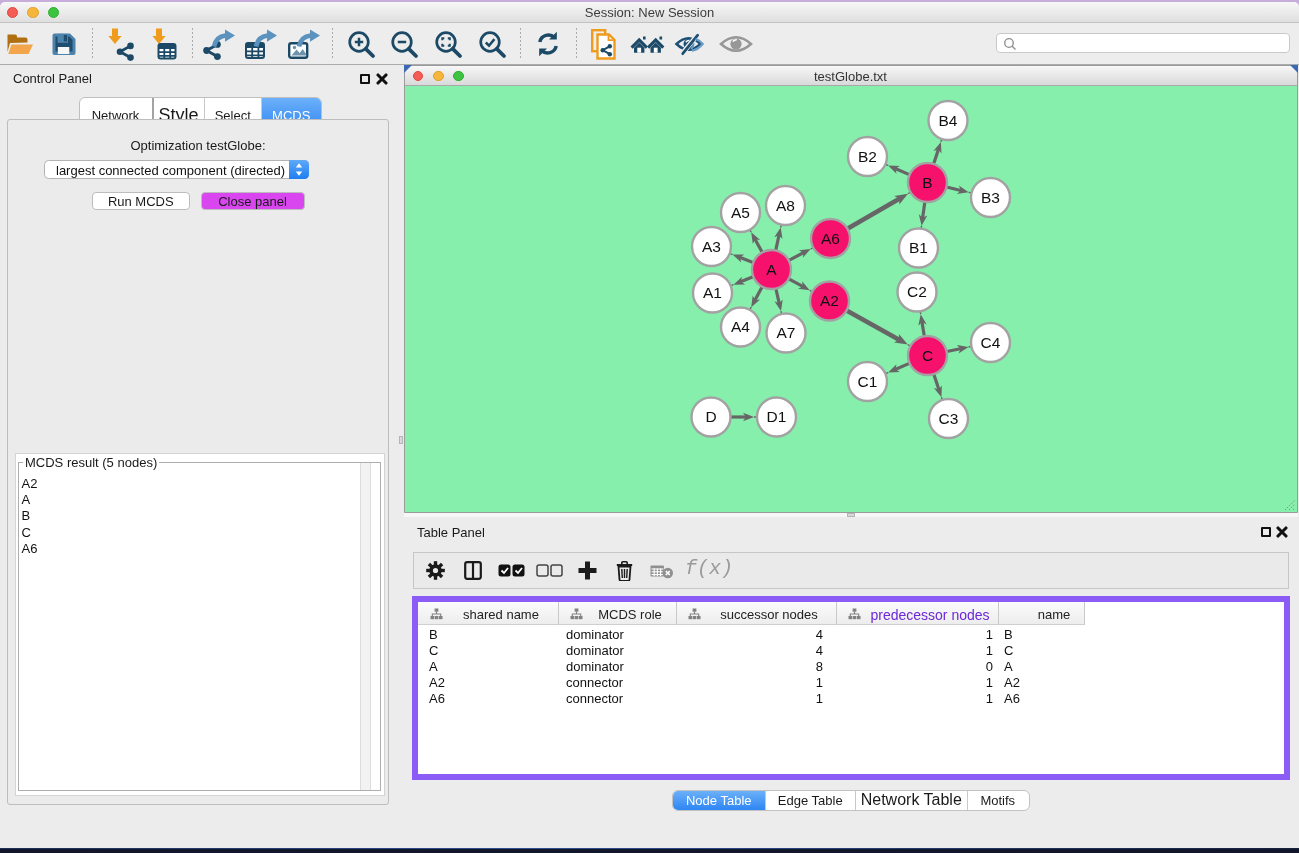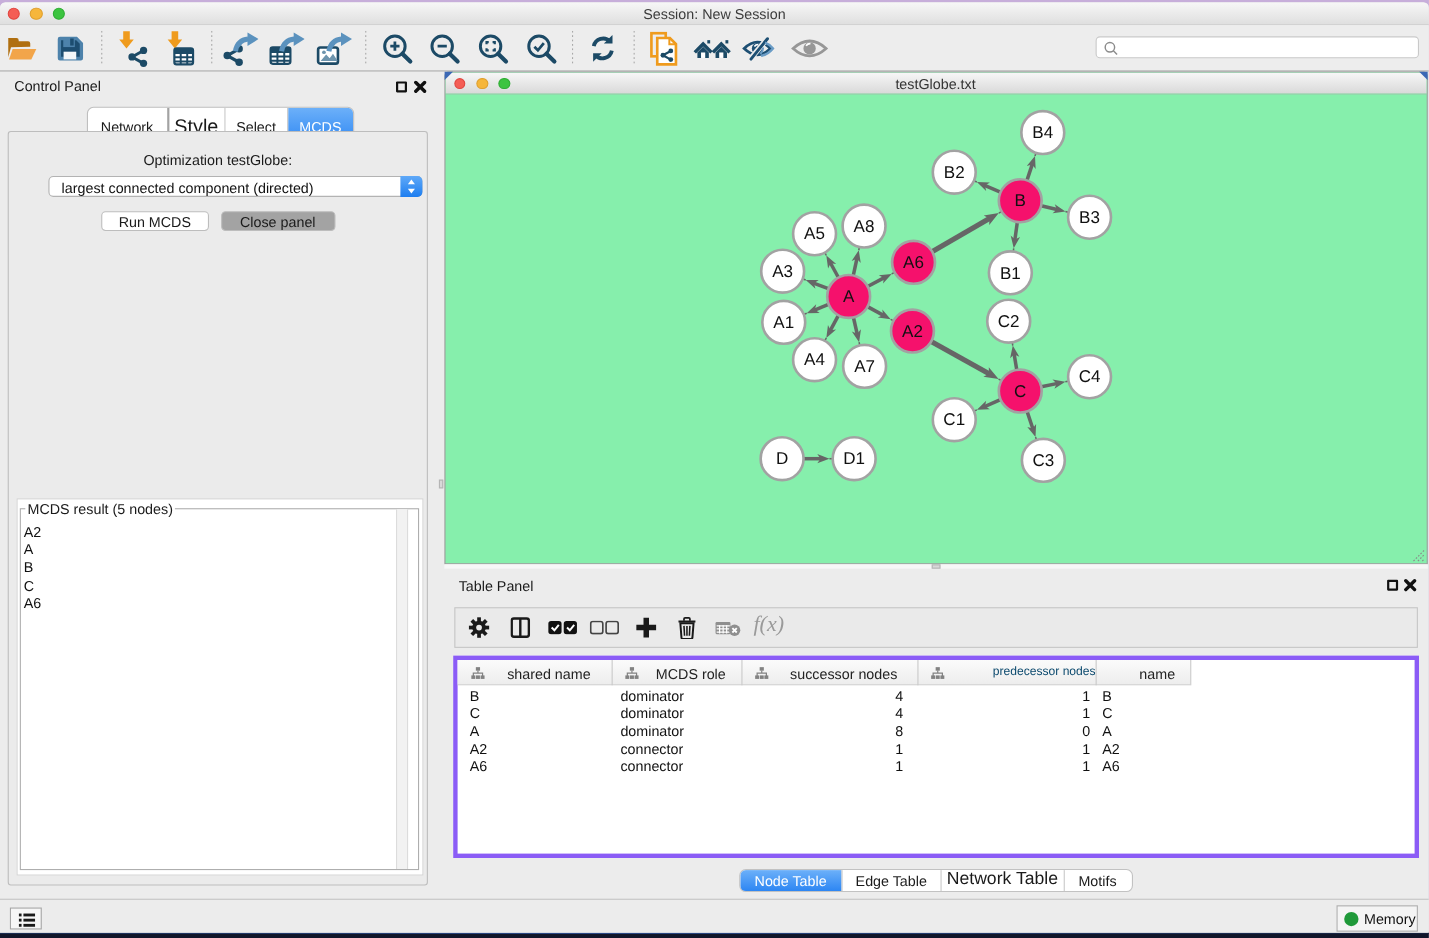--- a/index.html
+++ b/index.html
@@ -181,29 +181,29 @@
       <path d="M2 2 L10 10 M10 2 L2 10" stroke="#111" stroke-width="3.1" stroke-linecap="round"></path>
     </svg>
     <div class="abs" style="left:78.5px;top:95px;width:243px;height:36px;border:1px solid #bfbfbf;border-radius:6px;background:#fff;overflow:hidden;display:flex">
       <div style="width:72.0px;height:100%;font-size:13px;color:#1a1a1a;display:flex;align-items:center;justify-content:center">Network</div>
       <div style="width:52.0px;height:100%;border-left:2px solid #a3a3a3;font-size:18px;color:#1a1a1a;display:flex;align-items:center;justify-content:center">Style</div>
       <div style="width:57.5px;height:100%;border-left:1px solid #c9c9c9;font-size:13px;color:#1a1a1a;display:flex;align-items:center;justify-content:center">Select</div>
       <div style="width:59.5px;height:100%;border-left:1px solid #c9c9c9;background:linear-gradient(#6cb0f9,#2d86f3);color:#fff;font-size:13px;color:#fff;display:flex;align-items:center;justify-content:center">MCDS</div>
     </div>
     <div class="abs" style="left:7px;top:117px;width:382px;height:686px;border:1px solid #bdbdbd;border-radius:3px;background:#ebebeb"></div>
     <div class="t13 abs" style="left:0;top:136px;width:396px;text-align:center">Optimization testGlobe:</div>
-    <div class="abs" style="left:44px;top:157.5px;width:340px;height:19px;background:#fff;border:1px solid #b3b3b3;border-radius:4.5px">
+    <div class="abs" style="left:44px;top:157.5px;width:265px;height:19px;background:#fff;border:1px solid #b3b3b3;border-radius:4.5px">
       <div style="font-size:13px;color:#111;padding:2px 0 0 11px">largest connected component (directed)</div>
       <div class="abs" style="right:-1px;top:-1px;width:20px;height:19px;border-radius:0 4.5px 4.5px 0;background:linear-gradient(#5fa9f8,#1e7ef0)"><svg width="20" height="19" viewBox="0 0 20 19">
           <path d="M10 3.2 l3.2 4.3 h-6.4 z" fill="#fff"></path>
           <path d="M10 15.8 l3.2 -4.3 h-6.4 z" fill="#fff"></path>
         </svg></div>
     </div>
     <div class="abs t13" style="left:92px;top:190px;width:97.5px;height:18px;background:#fff;border:1px solid #bdbdbd;border-radius:4px;text-align:center;padding-top:1px">Run MCDS</div>
-    <div class="abs t13" style="left:200.5px;top:190px;width:104px;height:18px;background:#a3a3a3;border:1px solid #bdbdbd;border-radius:4px;text-align:center;padding-top:1px">Close panel</div>
+    <div class="abs t13" style="left:200.5px;top:190px;width:104px;height:18px;background:#d946ef;border:1px solid #bdbdbd;border-radius:4px;text-align:center;padding-top:1px">Close panel</div>
     <div class="abs" style="left:15px;top:451px;width:369.5px;height:343px;background:#fff;border:1px solid #d4d4d4"></div>
     <div class="abs" style="left:17.5px;top:459.5px;width:363px;height:329px;border:1px solid #aeaeae"></div>
     <div class="abs" style="left:23px;top:452.5px;font-size:13px;color:#1a1a1a;background:#fff;padding:0 2px">MCDS result (5 nodes)</div>
     <div class="abs" style="left:21.5px;top:474px;font-size:13px;color:#111;line-height:16.2px">A2<br>A<br>B<br>C<br>A6</div>
     <div class="abs" style="left:360px;top:461px;width:11px;height:327px;background:#f2f2f2;border:1px solid #dcdcdc;border-top:none;border-bottom:none"></div>
     <div class="abs" style="left:403.5px;top:63px;width:894px;height:448px;background:#86efac;border:1px solid #9b9b9b;border-radius:4px 4px 0 0">
       <div class="abs" style="left:0;top:0;width:892px;height:20px;background:linear-gradient(#f7f7f7,#d9d9d9);border-bottom:1px solid #a9a9a9;border-radius:4px 4px 0 0">
         <div style="position:absolute;left:8.1px;top:4.6px;width:10.8px;height:10.8px;border-radius:50%;background:#f45d55;border:1px solid #e14640"></div>
         <div style="position:absolute;left:28.4px;top:4.6px;width:10.8px;height:10.8px;border-radius:50%;background:#f6b63b;border:1px solid #e0a02f"></div>
         <div style="position:absolute;left:48.7px;top:4.6px;width:10.8px;height:10.8px;border-radius:50%;background:#3cc440;border:1px solid #2fae34"></div>
@@ -392,22 +392,22 @@
           <line x1="1.5" y1="8.8" x2="13.5" y2="8.8"></line>
           <line x1="1.5" y1="11.6" x2="13.5" y2="11.6"></line>
           <line x1="4.2" y1="5.5" x2="4.2" y2="13"></line>
           <line x1="7.4" y1="5.5" x2="7.4" y2="13"></line>
           <line x1="10.6" y1="5.5" x2="10.6" y2="13"></line>
         </g>
         <circle cx="17.8" cy="10" r="5.2" fill="#8f8f8f"></circle>
         <path d="M15.8 8 l4 4 M19.8 8 l-4 4" stroke="#fff" stroke-width="1.7"></path>
       </svg>
     </div>
-    <div class="abs" style="left:685px;top:555px;font-family:Liberation Serif, serif;font-style:italic;font-size:20px;color:#9a9a9a">f(x)</div>
-    <div class="abs" style="left:412px;top:594px;width:878px;height:184px;background:#fff;border:4px solid #8b5cf6">
+    <div class="abs" style="left:685px;top:555px;font-family:Liberation Mono, monospace;font-style:italic;font-size:20px;color:#9a9a9a">f(x)</div>
+    <div class="abs" style="left:412px;top:594px;width:878px;height:184px;background:#fff;border:6px solid #8b5cf6">
       <div class="abs" style="left:0;top:0;width:666px;height:23px;background:linear-gradient(#fbfbfb,#ededed);border-bottom:1px solid #cfcfcf"></div>
       <svg style="position:absolute;left:12px;top:6px" width="13" height="12" viewBox="0 0 13 12">
         <rect x="4.6" y="0.5" width="3.8" height="3.2" fill="#828282"></rect>
         <path d="M6.5 3.5 v2.5 M2.3 8.5 v-2.5 h8.4 v2.5" stroke="#828282" stroke-width="1.1" fill="none"></path>
         <rect x="0.5" y="8" width="3.6" height="3.2" fill="#828282"></rect>
         <rect x="4.7" y="8" width="3.6" height="3.2" fill="#828282"></rect>
         <rect x="8.9" y="8" width="3.6" height="3.2" fill="#828282"></rect>
       </svg>
       <div class="abs" style="left:26px;top:5px;width:114px;text-align:center;font-size:13px;color:#222">shared name</div>
       <div class="abs" style="left:140px;top:0;width:1px;height:23px;background:#c9c9c9"></div>
@@ -429,21 +429,21 @@
       </svg>
       <div class="abs" style="left:284px;top:5px;width:134px;text-align:center;font-size:13px;color:#222">successor nodes</div>
       <div class="abs" style="left:418px;top:0;width:1px;height:23px;background:#c9c9c9"></div>
       <svg style="position:absolute;left:430px;top:6px" width="13" height="12" viewBox="0 0 13 12">
         <rect x="4.6" y="0.5" width="3.8" height="3.2" fill="#828282"></rect>
         <path d="M6.5 3.5 v2.5 M2.3 8.5 v-2.5 h8.4 v2.5" stroke="#828282" stroke-width="1.1" fill="none"></path>
         <rect x="0.5" y="8" width="3.6" height="3.2" fill="#828282"></rect>
         <rect x="4.7" y="8" width="3.6" height="3.2" fill="#828282"></rect>
         <rect x="8.9" y="8" width="3.6" height="3.2" fill="#828282"></rect>
       </svg>
-      <div class="abs" style="left:444px;top:5px;width:136px;text-align:right;font-size:11px;color:#0c4a6e">predecessor nodes</div>
+      <div class="abs" style="left:444px;top:5px;width:136px;text-align:center;font-size:14px;color:#6d28d9">predecessor nodes</div>
       <div class="abs" style="left:580px;top:0;width:1px;height:23px;background:#c9c9c9"></div>
       <div class="abs" style="left:606px;top:5px;width:60px;text-align:center;font-size:13px;color:#222">name</div>
       <div class="abs" style="left:666px;top:0;width:1px;height:23px;background:#c9c9c9"></div>
       <div class="abs" style="left:11px;top:25px;font-size:13px;color:#111">B</div>
       <div class="abs" style="left:148px;top:25px;font-size:13px;color:#111">dominator</div>
       <div class="abs" style="left:250px;top:25px;width:155px;text-align:right;font-size:13px;color:#111">4</div>
       <div class="abs" style="left:420px;top:25px;width:155px;text-align:right;font-size:13px;color:#111">1</div>
       <div class="abs" style="left:586px;top:25px;font-size:13px;color:#111">B</div>
       <div class="abs" style="left:11px;top:41px;font-size:13px;color:#111">C</div>
       <div class="abs" style="left:148px;top:41px;font-size:13px;color:#111">dominator</div>
@@ -465,30 +465,12 @@
       <div class="abs" style="left:250px;top:89px;width:155px;text-align:right;font-size:13px;color:#111">1</div>
       <div class="abs" style="left:420px;top:89px;width:155px;text-align:right;font-size:13px;color:#111">1</div>
       <div class="abs" style="left:586px;top:89px;font-size:13px;color:#111">A6</div>
     </div>
     <div class="abs" style="left:672px;top:787.5px;width:358px;height:21px;border:1px solid #c2c2c2;border-radius:6px;background:#fff;overflow:hidden;display:flex">
       <div style="width:91.5px;height:100%;background:linear-gradient(#6cb0f9,#2d86f3);color:#fff;font-size:13px;color:#fff;display:flex;align-items:center;justify-content:center">Node Table</div>
       <div style="width:90.5px;height:100%;border-left:1px solid #c9c9c9;font-size:13px;color:#1a1a1a;display:flex;align-items:center;justify-content:center">Edge Table</div>
       <div style="width:111.5px;height:100%;border-left:1px solid #c9c9c9;font-size:16px;color:#1a1a1a;display:flex;align-items:center;justify-content:center">Network Table</div>
       <div style="width:61.5px;height:100%;border-left:1px solid #c9c9c9;font-size:13px;color:#1a1a1a;display:flex;align-items:center;justify-content:center">Motifs</div>
     </div>
-    <div class="abs" style="left:0;top:815px;width:1299px;height:31px;border-top:1px solid #c3c3c3;background:#ececec">
-      <div class="abs" style="left:9px;top:7px;width:29px;height:20px;background:#f6f6f6;border:1px solid #a5a5a5">
-        <svg style="position:absolute;left:7px;top:3.5px" width="15" height="13" viewBox="0 0 15 13">
-          <g fill="#1a1a1a">
-            <rect x="0" y="0.5" width="2.6" height="2.6"></rect>
-            <rect x="0" y="5.2" width="2.6" height="2.6"></rect>
-            <rect x="0" y="9.9" width="2.6" height="2.6"></rect>
-            <rect x="4.3" y="0.5" width="10.7" height="2.6"></rect>
-            <rect x="4.3" y="5.2" width="10.7" height="2.6"></rect>
-            <rect x="4.3" y="9.9" width="10.7" height="2.6"></rect>
-          </g>
-        </svg>
-      </div>
-      <div class="abs" style="left:1215px;top:5px;width:74px;height:24px;background:#f4f4f4;border:1px solid #adadad;">
-        <div class="abs" style="left:6px;top:5px;width:13px;height:13px;border-radius:50%;background:#1f9939"></div>
-        <div class="abs" style="left:24px;top:4px;font-size:13px;color:#111">Memory</div>
-      </div>
-    </div>
   </div>
 </body></html>

